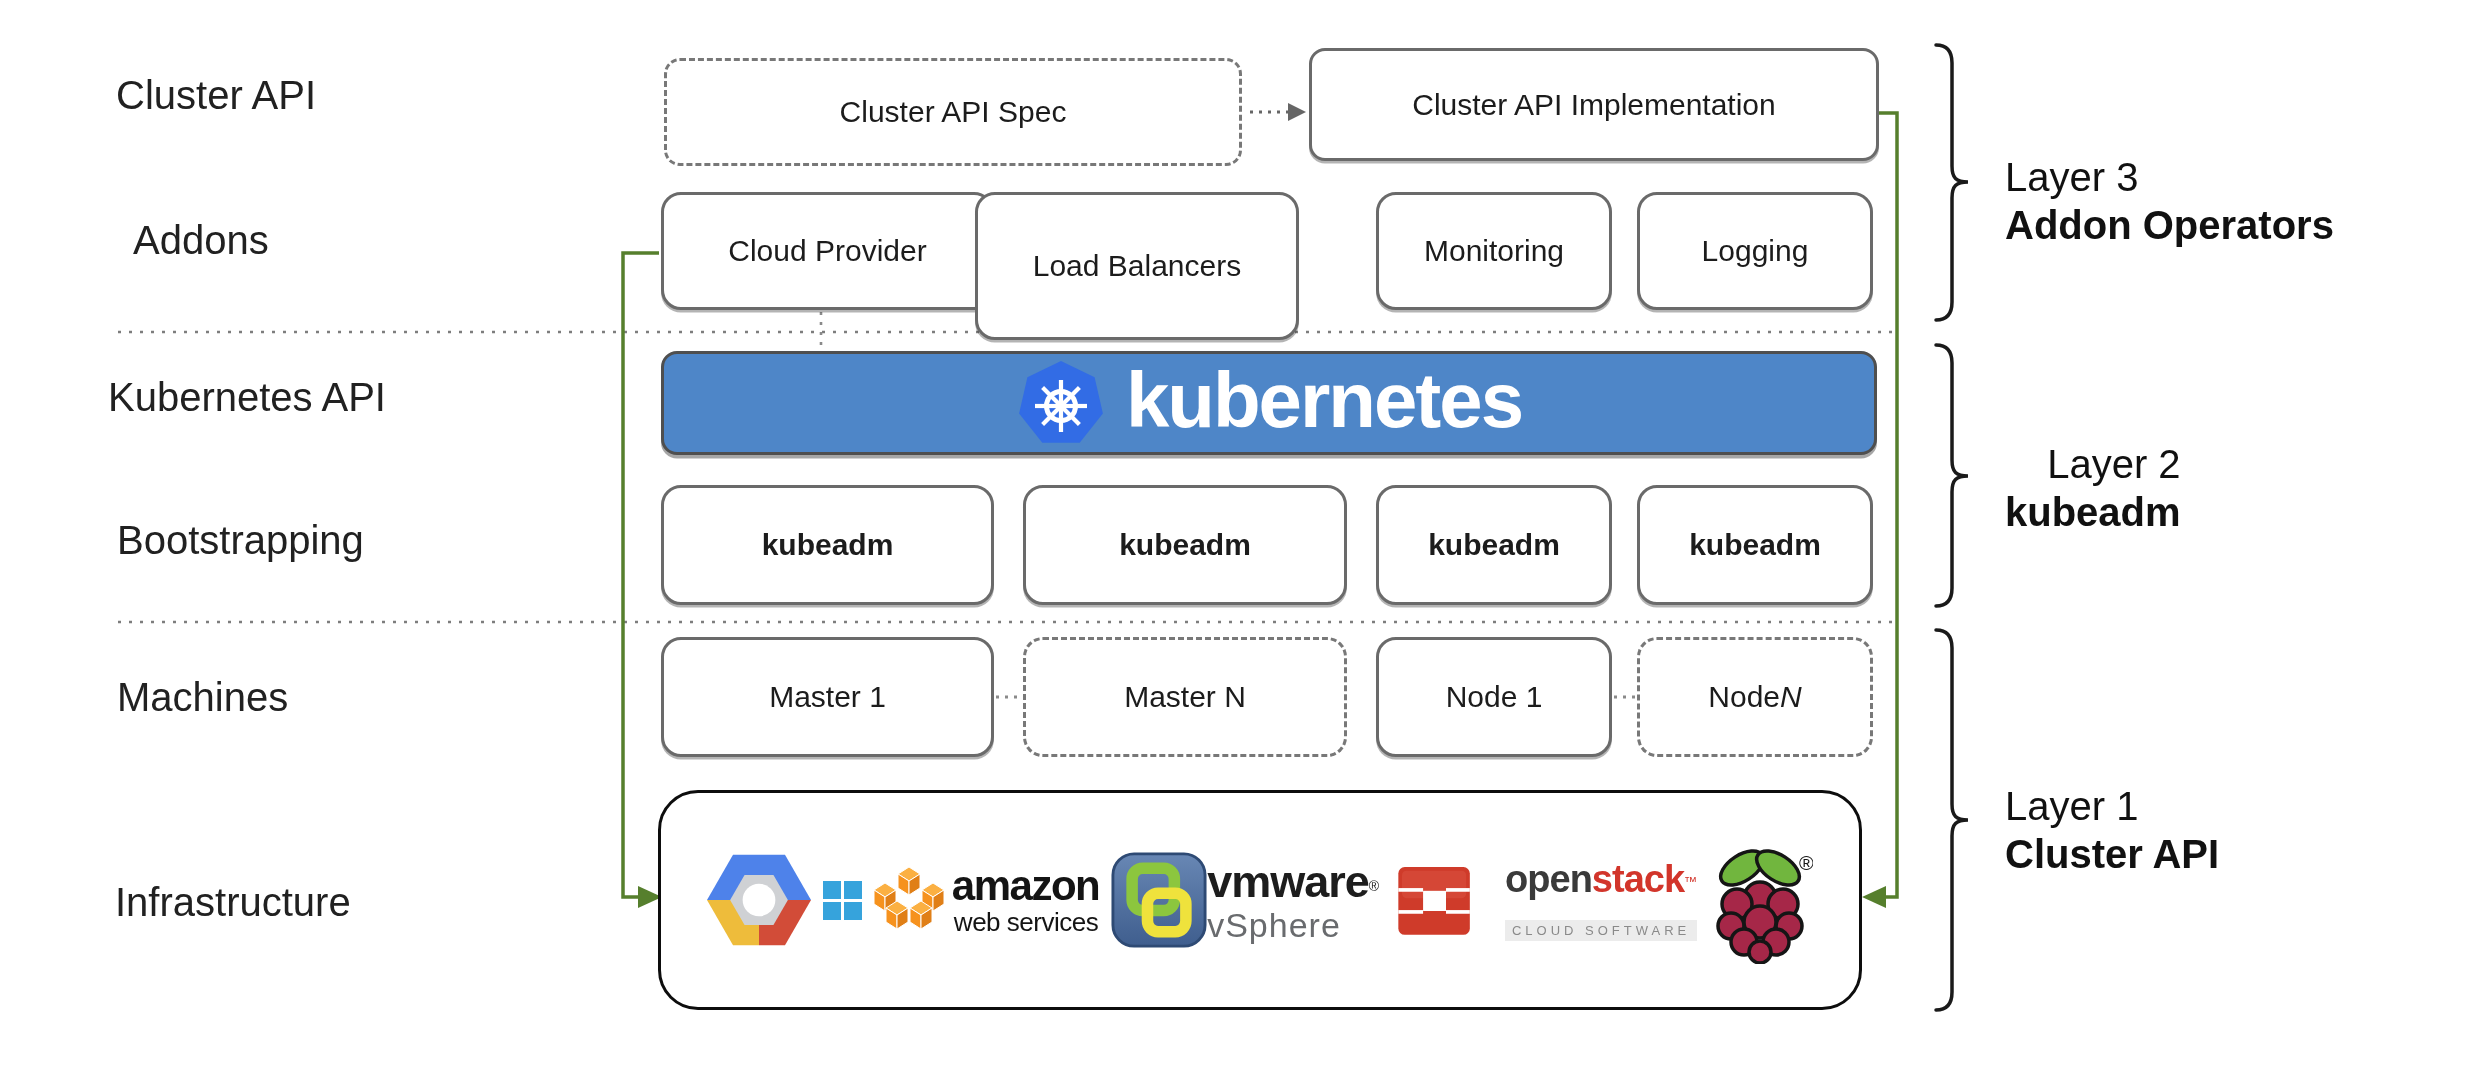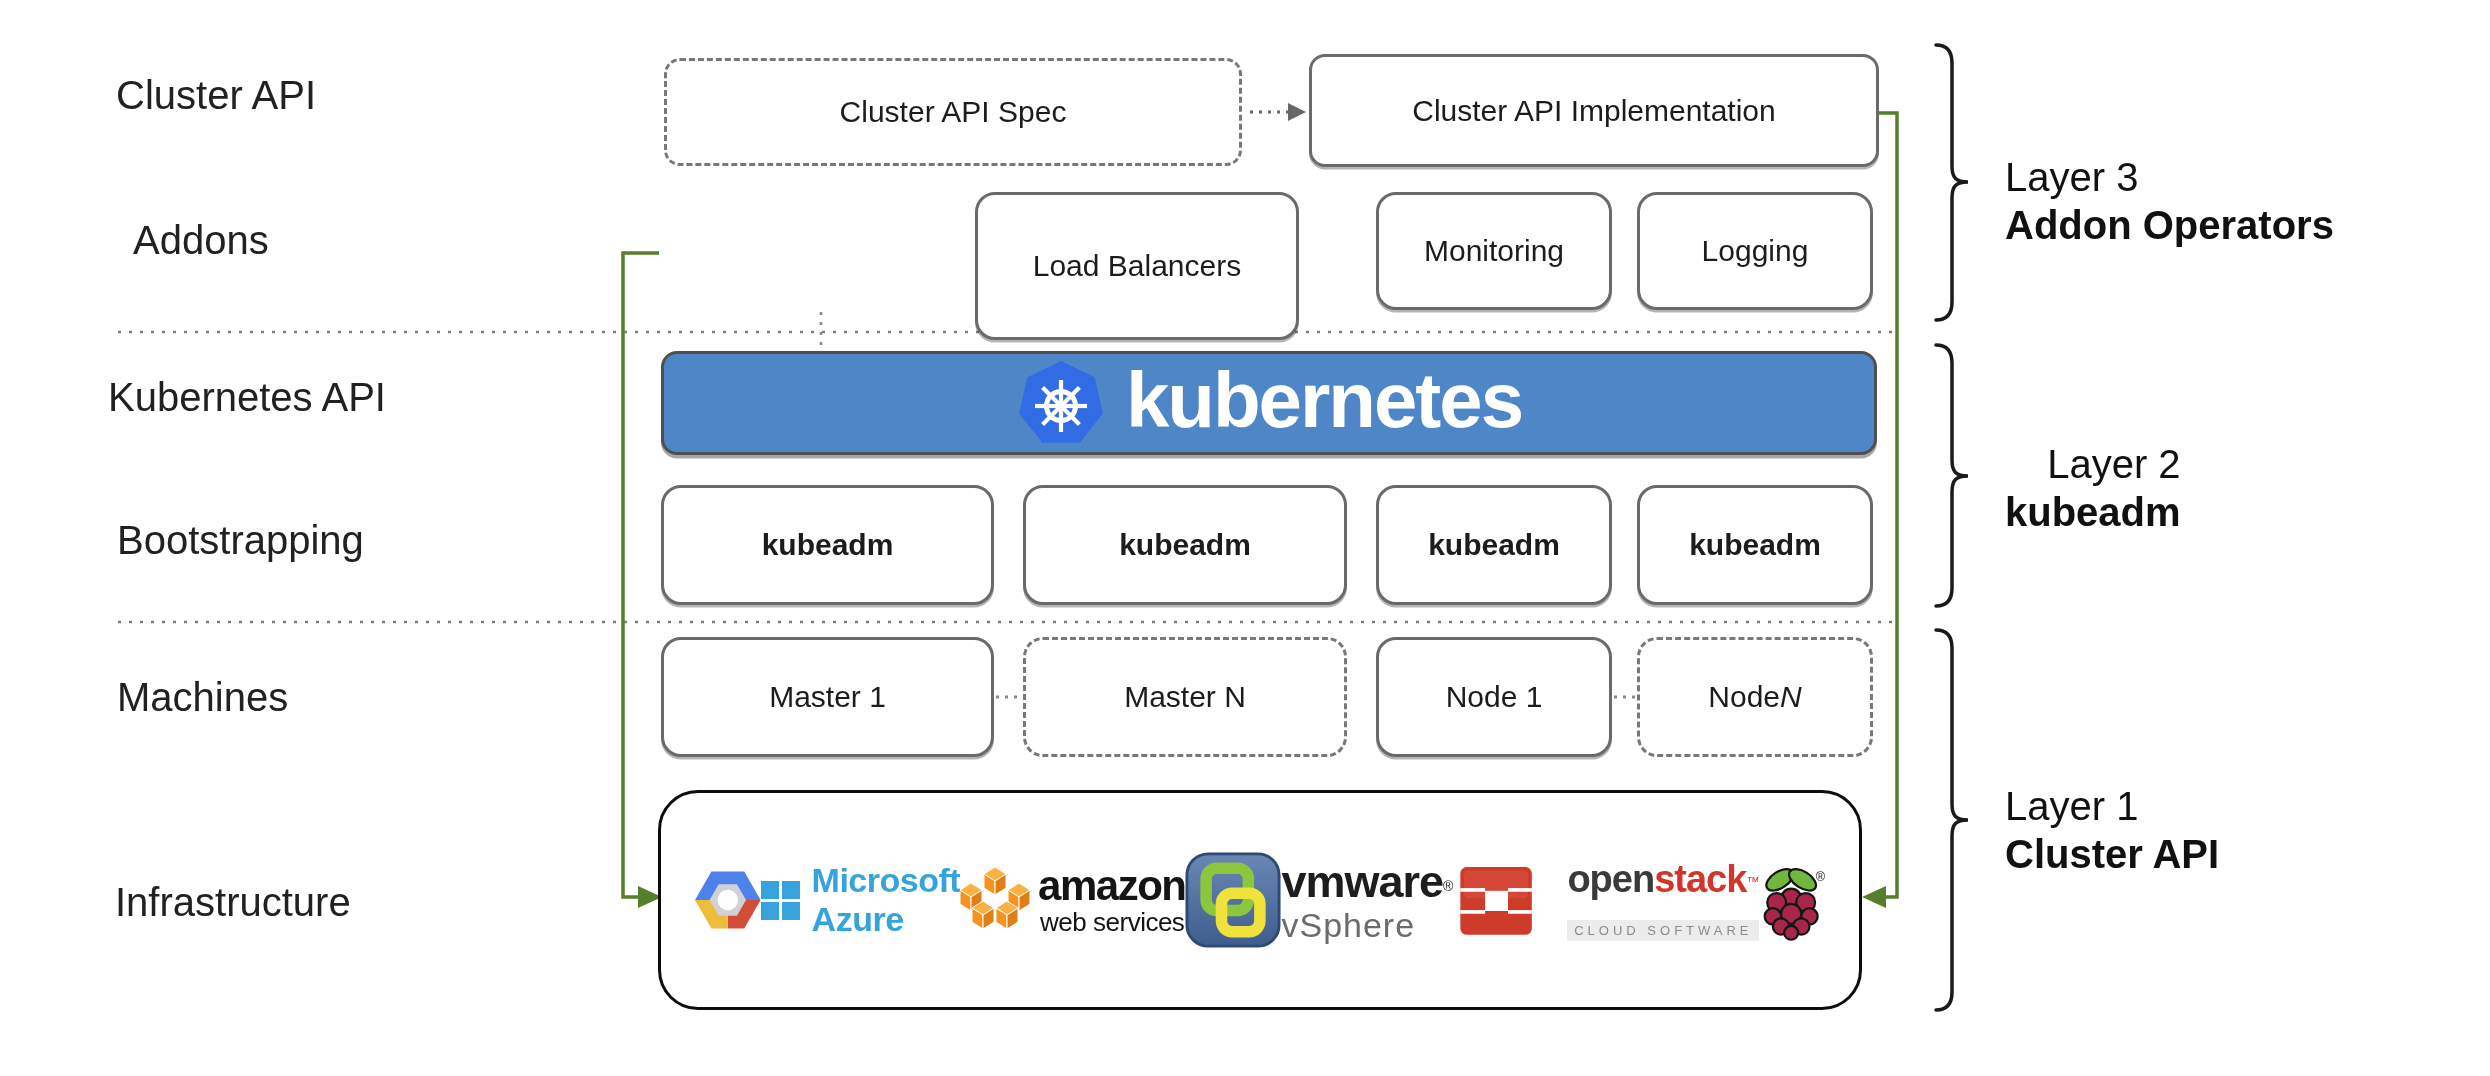--- a/index.html
+++ b/index.html
@@ -74,22 +74,23 @@
   </svg>
 
   <div class="rowlabel" style="left:116px;top:72px;">Cluster API</div>
   <div class="rowlabel" style="left:133px;top:217px;">Addons</div>
   <div class="rowlabel" style="left:108px;top:374px;">Kubernetes API</div>
   <div class="rowlabel" style="left:117px;top:517px;">Bootstrapping</div>
   <div class="rowlabel" style="left:117px;top:674px;">Machines</div>
   <div class="rowlabel" style="left:115px;top:879px;">Infrastructure</div>
 
   <div class="box dashed" style="left:664px;top:58px;width:578px;height:108px;border-radius:16px;">Cluster API Spec</div>
-  <div class="box" style="left:1309px;top:54px;width:570px;height:113px;border-radius:16px;">Cluster API Implementation</div>
-
+  <div class="box" style="left:1309px;top:48px;width:570px;height:113px;border-radius:16px;">Cluster API Implementation</div>
+
+  <div class="box" style="left:661px;top:192px;width:333px;height:118px;">Cloud Provider</div>
   <div class="box" style="left:975px;top:192px;width:324px;height:148px;">Load Balancers</div>
   <div class="box" style="left:1376px;top:192px;width:236px;height:118px;">Monitoring</div>
   <div class="box" style="left:1637px;top:192px;width:236px;height:118px;">Logging</div>
 
   <div class="banner">
     <svg width="90" height="88" viewBox="0 0 90 88">
       <polygon points="45,2 78.6,18.2 86.9,54.6 63.7,83.7 26.3,83.7 3.1,54.6 11.4,18.2" fill="#326ce5"></polygon>
       <g stroke="#fff" stroke-width="4.2" fill="none">
         <line x1="45" y1="47" x2="45" y2="21"></line>
         <line x1="45" y1="47" x2="63.4" y2="28.6"></line>
@@ -129,21 +130,20 @@
       <circle cx="54" cy="47" r="17" fill="#fff"></circle>
     </svg>
 
     <div class="logo">
       <div class="azure-flag">
         <div></div>
           <div></div>
           <div></div>
           <div></div>
       </div>
-      <span class="azure-text">Microsoft Azure</span>
     </div>
 
     <div class="logo" style="gap:8px;">
       <svg width="70" height="66" viewBox="0 0 70 66">
         <g stroke="#fff" stroke-width="1">
           <g transform="translate(24,0)">
               <polygon points="0,7 11,0 22,7 11,14" fill="#fbb042"></polygon>
               <polygon points="0,7 11,14 11,28 0,21" fill="#f6921e"></polygon>
               <polygon points="11,14 22,7 22,21 11,28" fill="#e07f17"></polygon>
             </g>

